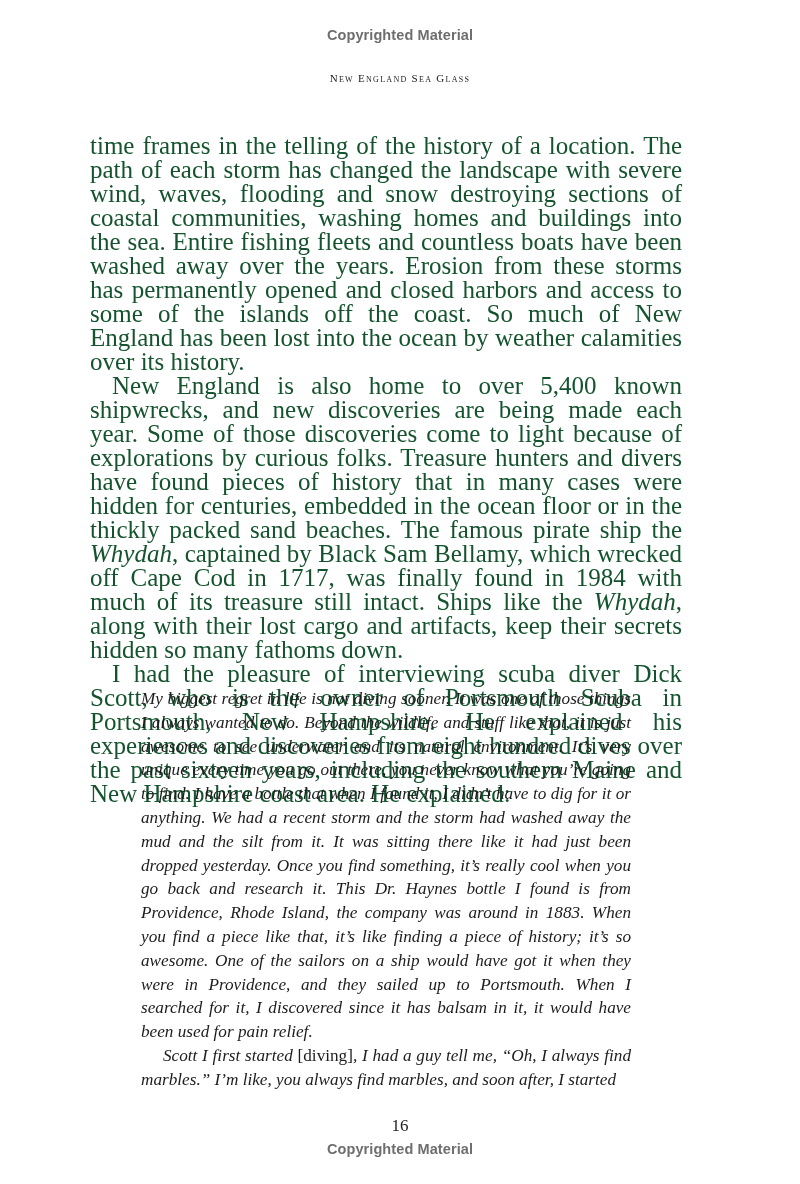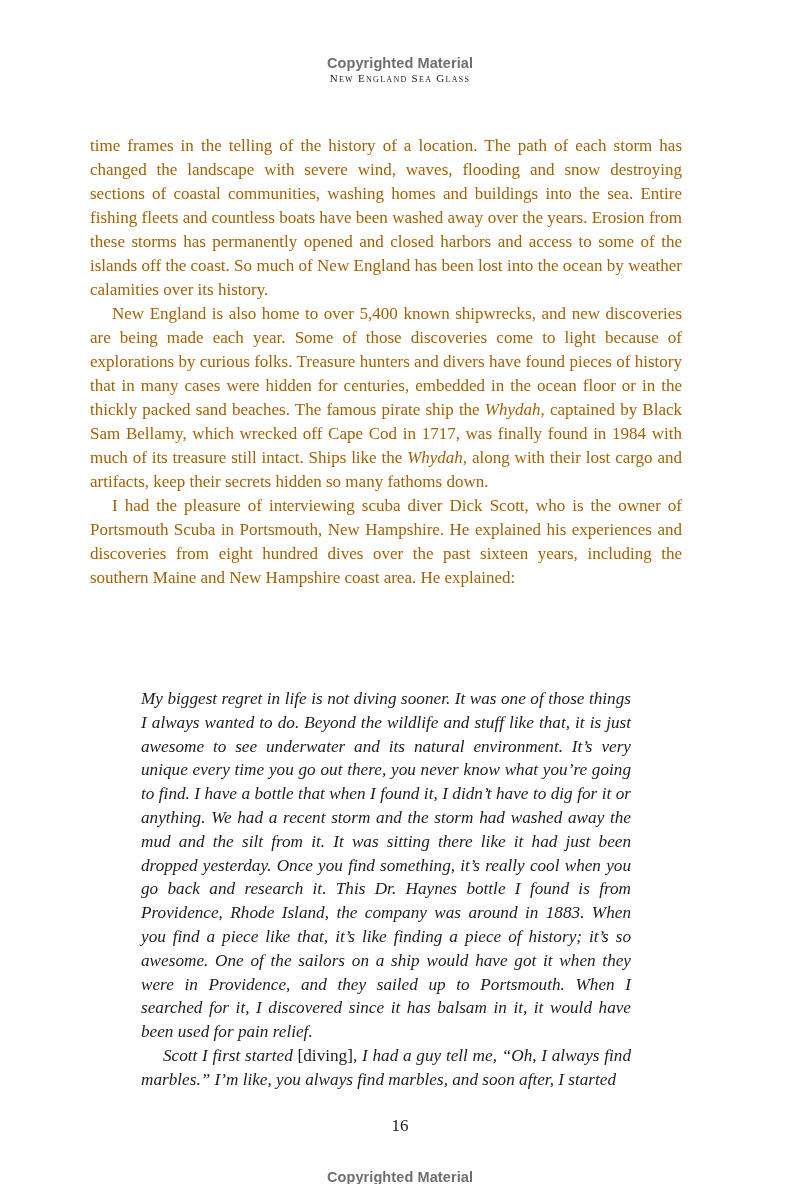--- a/index.html
+++ b/index.html
@@ -17,21 +17,20 @@
     .watermark {
       position: absolute;
       left: 0;
       width: 800px;
       text-align: center;
       font-family: "Liberation Sans", sans-serif;
       font-weight: bold;
       font-size: 14.5px;
       color: #6e6e6e;
       letter-spacing: 0.1px;
-      margin-top: 28px;
     }
     .watermark.top { top: 27px; }
     .watermark.bottom { top: 1141px; }
     .running-head {
       position: absolute;
       top: 72px;
       left: 0;
       width: 800px;
       text-align: center;
       font-family: "Liberation Serif", serif;
@@ -39,23 +38,23 @@
       font-variant: small-caps;
       letter-spacing: 1.3px;
       color: #222;
     }
     .body-text {
       position: absolute;
       left: 90px;
       top: 134px;
       width: 592px;
       font-family: "Liberation Serif", serif;
-      font-size: 17px;
+      font-size: 25px;
       line-height: 24px;
-      color: #a16207;
+      color: #14532d;
     }
     .body-text p {
       margin: 0;
       text-align: justify;
       hyphens: none;
     }
     .body-text p.indent {
       text-indent: 22px;
     }
     .body-text em {

